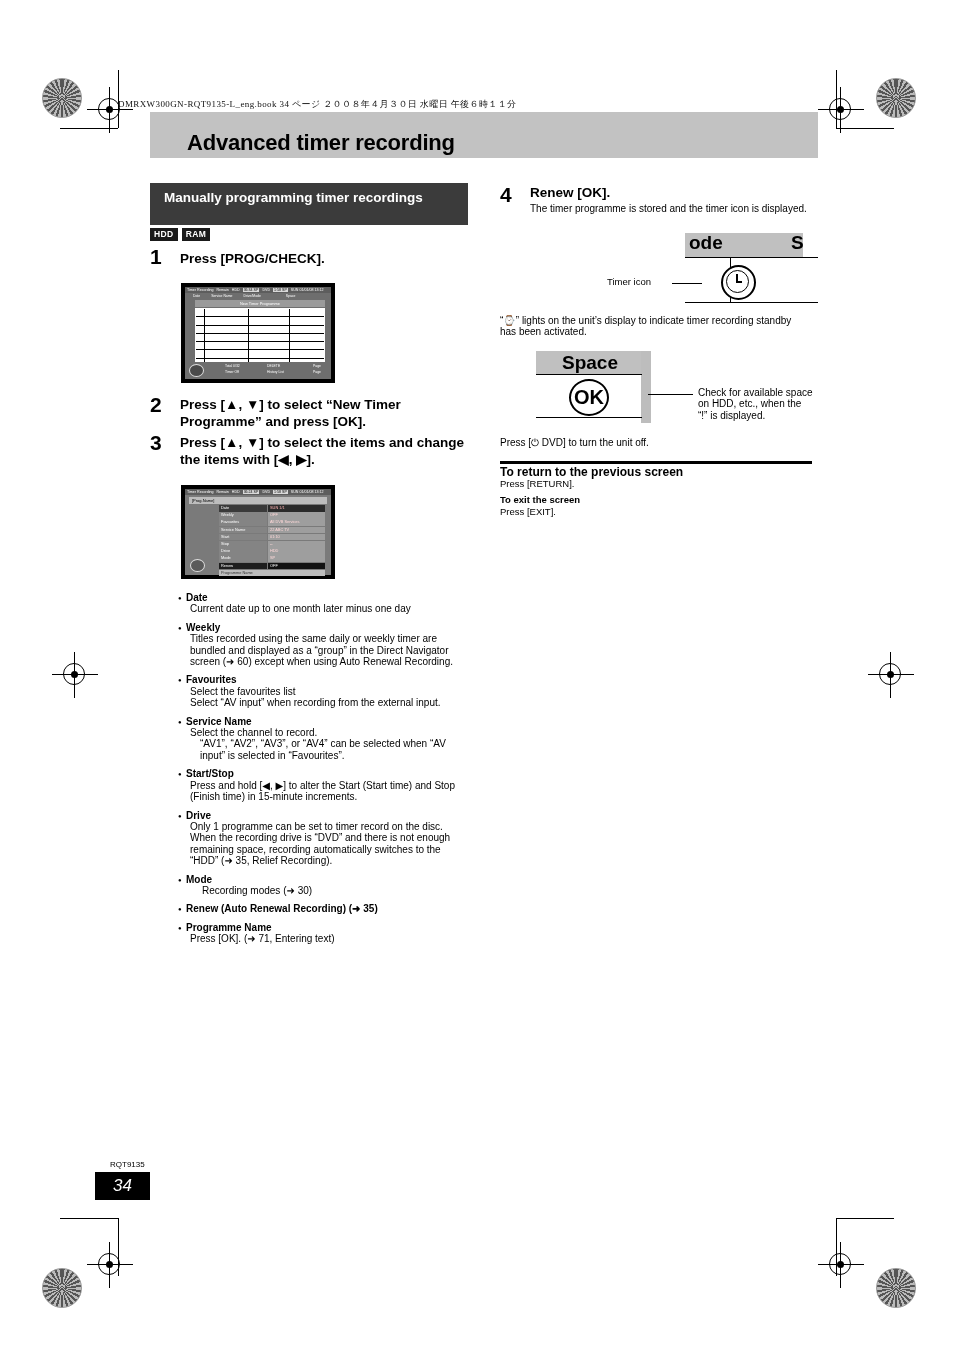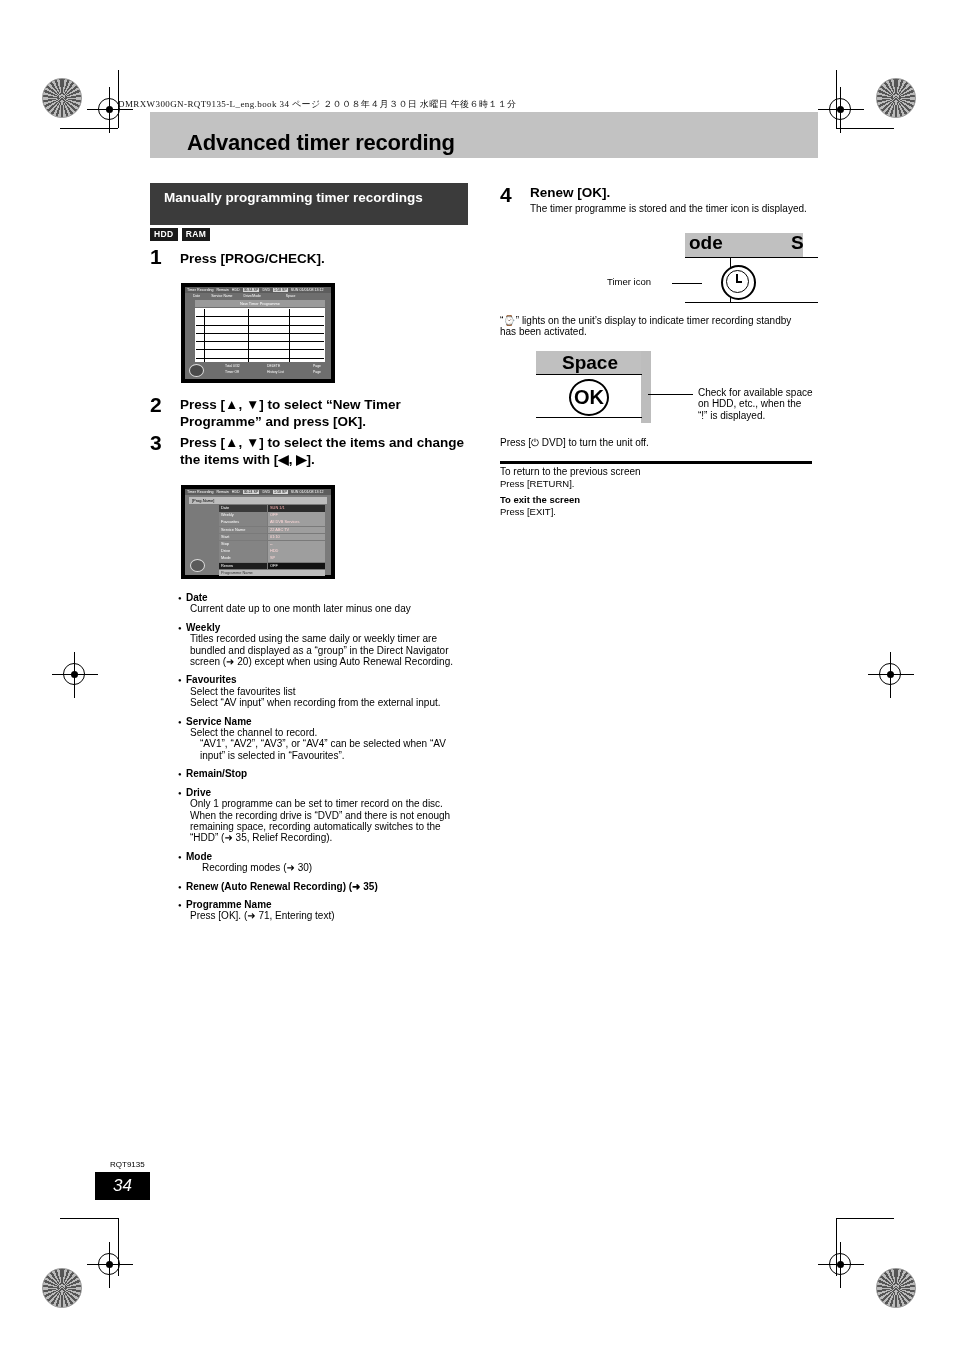--- a/index.html
+++ b/index.html
@@ -287,34 +287,35 @@
 </div>
 
 <div class="body-col" style="left:178px;top:592px;width:292px;">
   <ul class="b">
     <li>
       <span class="t">Date</span><br>
       <span style="margin-left:4px">Current date up to one month later minus one day</span>
     </li>
     <li>
       <span class="t">Weekly</span><br>
-      <span style="margin-left:4px;display:inline-block">Titles recorded using the same daily or weekly timer are bundled and displayed as a “group” in the Direct Navigator screen (➜ 20) except when using Auto Renewal Recording.</span>
+      <span style="margin-left:4px;display:inline-block">Titles recorded using the same daily or weekly timer are bundled and displayed as a “group” in the Direct Navigator screen (➜ 60) except when using Auto Renewal Recording.</span>
     </li>
     <li>
       <span class="t">Favourites</span><br>
       <span style="margin-left:4px">Select the favourites list</span><br>
       <span style="margin-left:4px">Select “AV input” when recording from the external input.</span>
     </li>
     <li>
       <span class="t">Service Name</span><br>
       <span style="margin-left:4px">Select the channel to record.</span><br>
       <span style="margin-left:14px;display:inline-block">“AV1”, “AV2”, “AV3”, or “AV4” can be selected when “AV input” is selected in “Favourites”.</span>
     </li>
     <li>
-      <span class="t">Remain/Stop</span><br>
+      <span class="t">Start/Stop</span><br>
+      <span style="margin-left:4px;display:inline-block">Press and hold [◀, ▶] to alter the Start (Start time) and Stop (Finish time) in 15-minute increments.</span>
     </li>
     <li>
       <span class="t">Drive</span><br>
       <span style="margin-left:4px;display:inline-block">Only 1 programme can be set to timer record on the disc. When the recording drive is “DVD” and there is not enough remaining space, recording automatically switches to the “HDD” (➜ 35, Relief Recording).</span>
     </li>
     <li>
       <span class="t">Mode</span><br>
       <span style="margin-left:16px">Recording modes (➜ 30)</span>
     </li>
     <li>
@@ -360,20 +361,20 @@
   <div style="position:absolute;left:33px;top:28px;width:36px;height:33px;border:2.5px solid #000;border-radius:50%;background:#fff;
               font-weight:bold;font-size:20px;text-align:center;line-height:33px;">OK</div>
 </div>
 <div class="leader" style="left:648px;top:394px;width:45px;"></div>
 <div class="body-col" style="left:698px;top:387px;width:115px;">Check for available space on HDD, etc., when the “!” is displayed.</div>
 
 <div class="body-col" style="left:500px;top:437px;width:300px;">Press [⏻ DVD] to turn the unit off.</div>
 
 <div class="rule" style="left:500px;top:461px;width:312px;height:2.5px;"></div>
 <div style="position:absolute;left:500px;top:466px;width:312px;">
-  <div style="font-size:10px;font-weight:normal;line-height:12px;">To return to the previous screen</div>
+  <div style="font-size:12px;font-weight:bold;line-height:12px;">To return to the previous screen</div>
   <div style="font-size:9.5px;line-height:12px;">Press [RETURN].</div>
   <div style="font-size:9.5px;font-weight:bold;line-height:12px;margin-top:4px;">To exit the screen</div>
   <div style="font-size:9.5px;line-height:12px;">Press [EXIT].</div>
 </div>
 
 <div class="footer-code">RQT9135</div>
 <div class="pagebox">34</div>
 
 </body></html>

